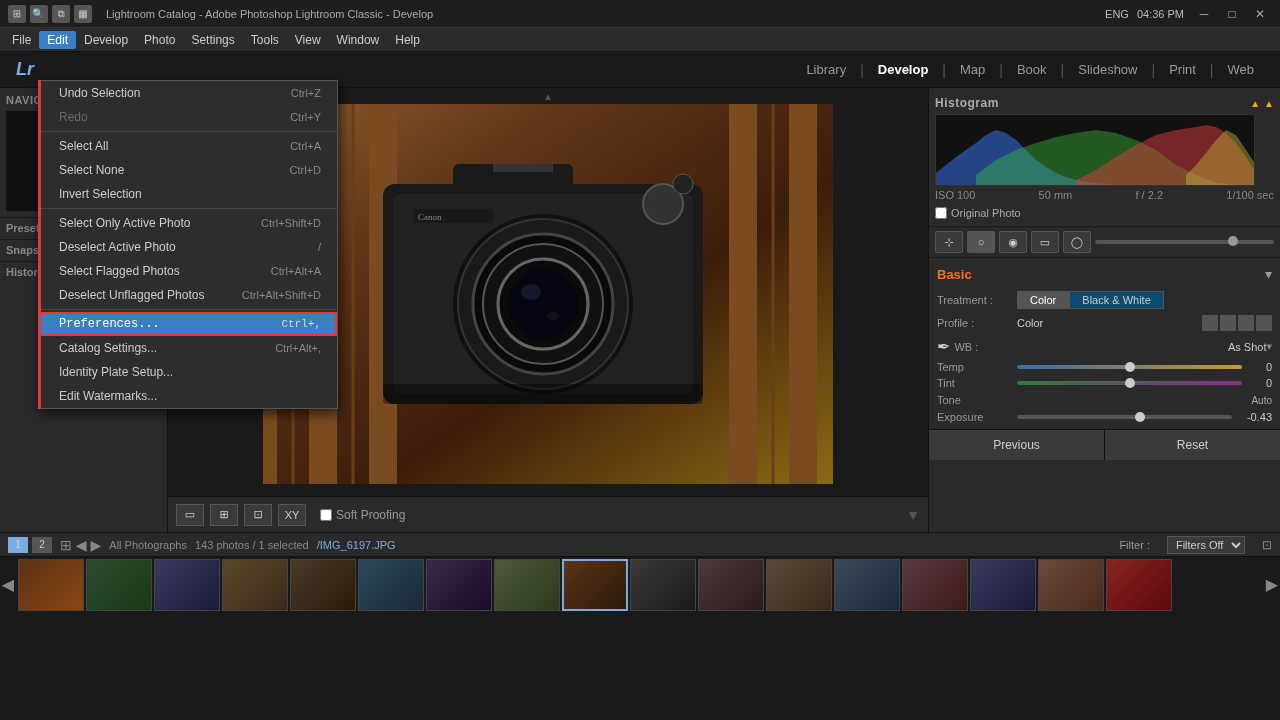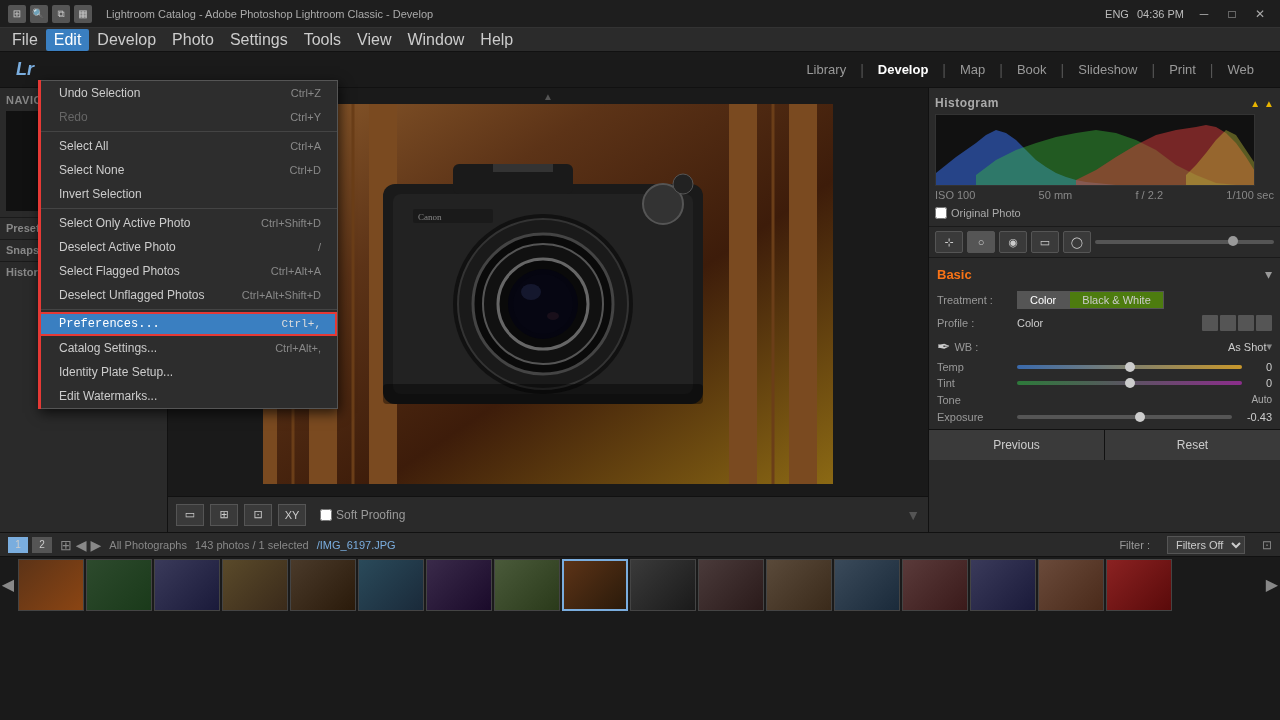--- a/index.html
+++ b/index.html
@@ -17,21 +17,21 @@
     .title-bar-controls { display: flex; gap: 4px; }
     .title-bar-btn { width: 24px; height: 18px; display: flex; align-items: center; justify-content: center; font-size: 12px; color: #aaa; cursor: pointer; }
     .title-bar-right { display: flex; align-items: center; gap: 8px; font-size: 11px; color: #bbb; }
 
     
     .menu-bar {
       height: 24px; background: #2b2b2b; display: flex; align-items: center;
       padding: 0 4px; border-bottom: 1px solid #111; position: relative; z-index: 100;
     }
     .menu-item {
-      padding: 2px 8px; font-size: 16px; color: #ccc; cursor: pointer; border-radius: 2px;
+      padding: 2px 8px; font-size: 12px; color: #ccc; cursor: pointer; border-radius: 2px;
     }
     .menu-item.active-open { background: #3a7fc1; color: #fff; }
 
     
     .app-header {
       height: 36px; background: #1a1a1a; display: flex; align-items: center;
       justify-content: space-between; padding: 0 16px; border-bottom: 1px solid #111;
     }
     .app-logo { font-size: 18px; font-weight: bold; color: #ccc; font-style: italic; }
     .nav-items { display: flex; gap: 4px; align-items: center; }
@@ -72,21 +72,21 @@
     .tool-slider { flex: 1; height: 4px; background: #555; border-radius: 2px; position: relative; }
     .tool-slider-thumb { position: absolute; right: 20%; top: -4px; width: 10px; height: 10px; background: #999; border-radius: 50%; }
 
     
     .basic-section { padding: 4px 8px; }
     .basic-header { display: flex; justify-content: space-between; align-items: center; padding: 4px 0 6px 0; }
     .basic-title { font-size: 13px; color: #f97316; font-weight: 600; }
     .basic-expand { color: #999; font-size: 14px; }
     .treatment-row { display: flex; align-items: center; padding: 3px 0; }
     .treatment-label { width: 80px; font-size: 11px; color: #999; }
-    .treatment-btn { padding: 2px 12px; font-size: 11px; background: #4d7c0f; border: 1px solid #555; color: #ccc; cursor: pointer; }
+    .treatment-btn { padding: 2px 12px; font-size: 11px; background: #0c4a6e; border: 1px solid #555; color: #ccc; cursor: pointer; }
     .treatment-btn.active { background: #555; color: #fff; }
 
     .profile-row { display: flex; align-items: center; padding: 3px 0; }
     .profile-label { width: 80px; font-size: 11px; color: #999; }
     .profile-select { font-size: 11px; color: #ccc; background: transparent; border: none; cursor: pointer; }
     .profile-icons { display: flex; gap: 2px; margin-left: auto; }
     .profile-icon-sq { width: 16px; height: 16px; background: #555; border-radius: 1px; }
 
     .wb-row { display: flex; align-items: center; padding: 3px 0; }
     .wb-label { width: 80px; font-size: 11px; color: #999; }
@@ -131,21 +131,21 @@
       display: flex; justify-content: space-between; align-items: center;
       padding: 5px 16px 5px 20px; font-size: 12px; color: #ccc; cursor: pointer;
     }
     .dropdown-item.highlighted { background: #3a7fc1; color: #fff; }
     .dropdown-item.disabled { color: #666; cursor: default; }
     .dropdown-separator { height: 1px; background: #444; margin: 2px 0; }
     .dropdown-shortcut { color: #888; font-size: 11px; }
     .dropdown-item.highlighted .dropdown-shortcut { color: #ddd; }
 
     
-    .tone-row { display: flex; padding: 3px 0; gap: 20px; }
+    .tone-row { display: flex; align-items: center; padding: 3px 0; gap: 20px; }
     .tone-label { width: 80px; font-size: 11px; color: #999; }
     .tone-auto { margin-left: auto; font-size: 10px; color: #aaa; cursor: pointer; }
 
     
     .exposure-row { display: flex; align-items: center; padding: 2px 0; }
     .exposure-label { width: 80px; font-size: 11px; color: #999; }
     .exposure-slider { flex: 1; height: 4px; background: #555; border-radius: 2px; position: relative; }
     .exposure-thumb { position: absolute; width: 10px; height: 10px; background: #ccc; border-radius: 50%; top: -3px; left: 55%; }
     .exposure-value { width: 40px; text-align: right; font-size: 11px; color: #ccc; }
 

